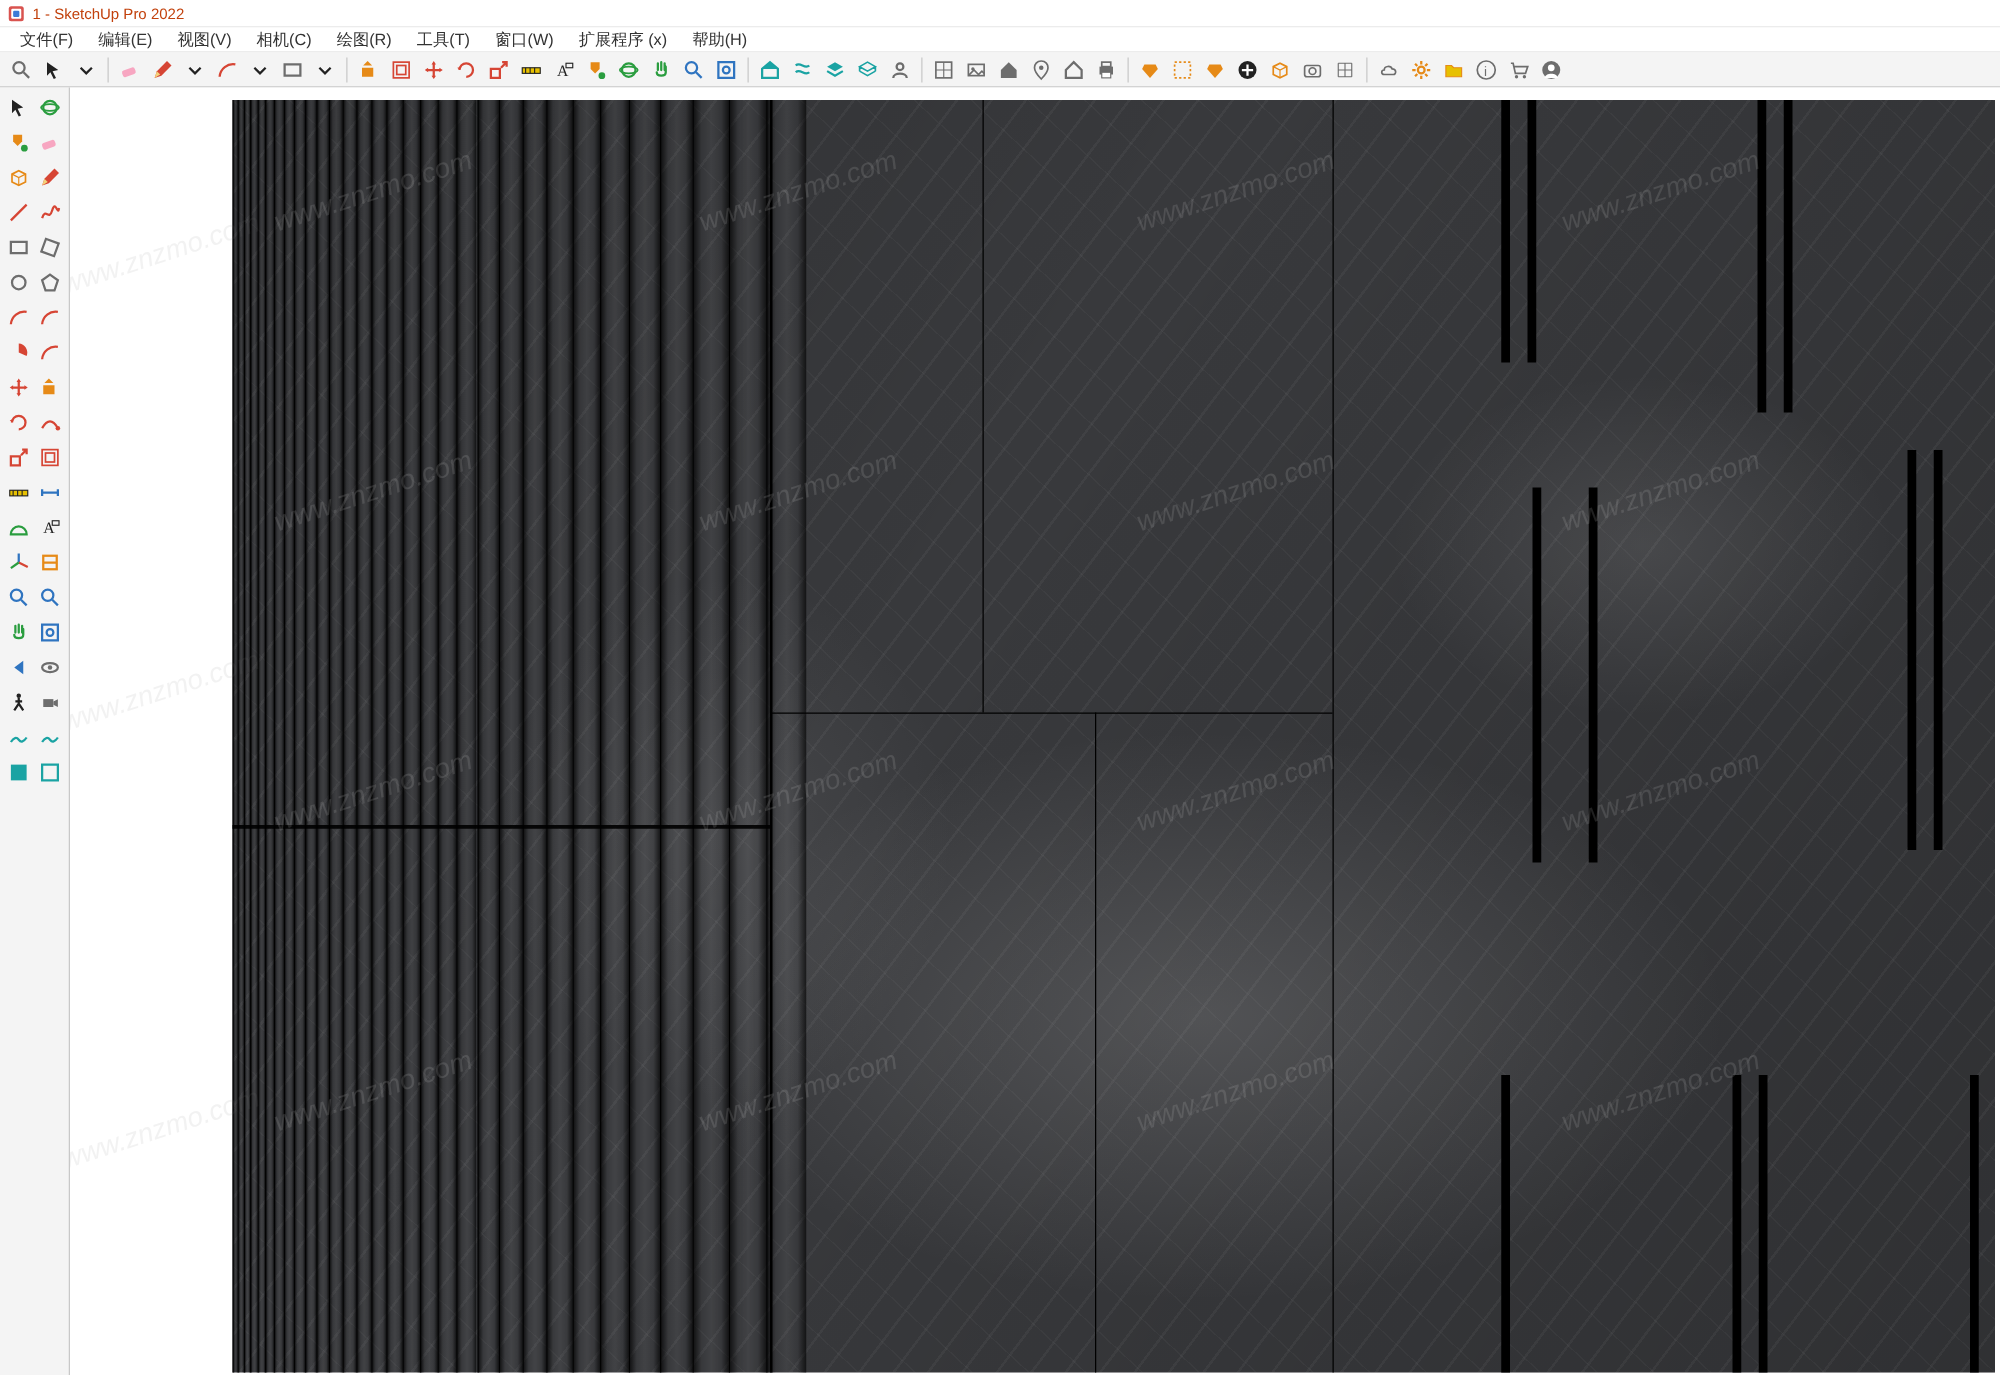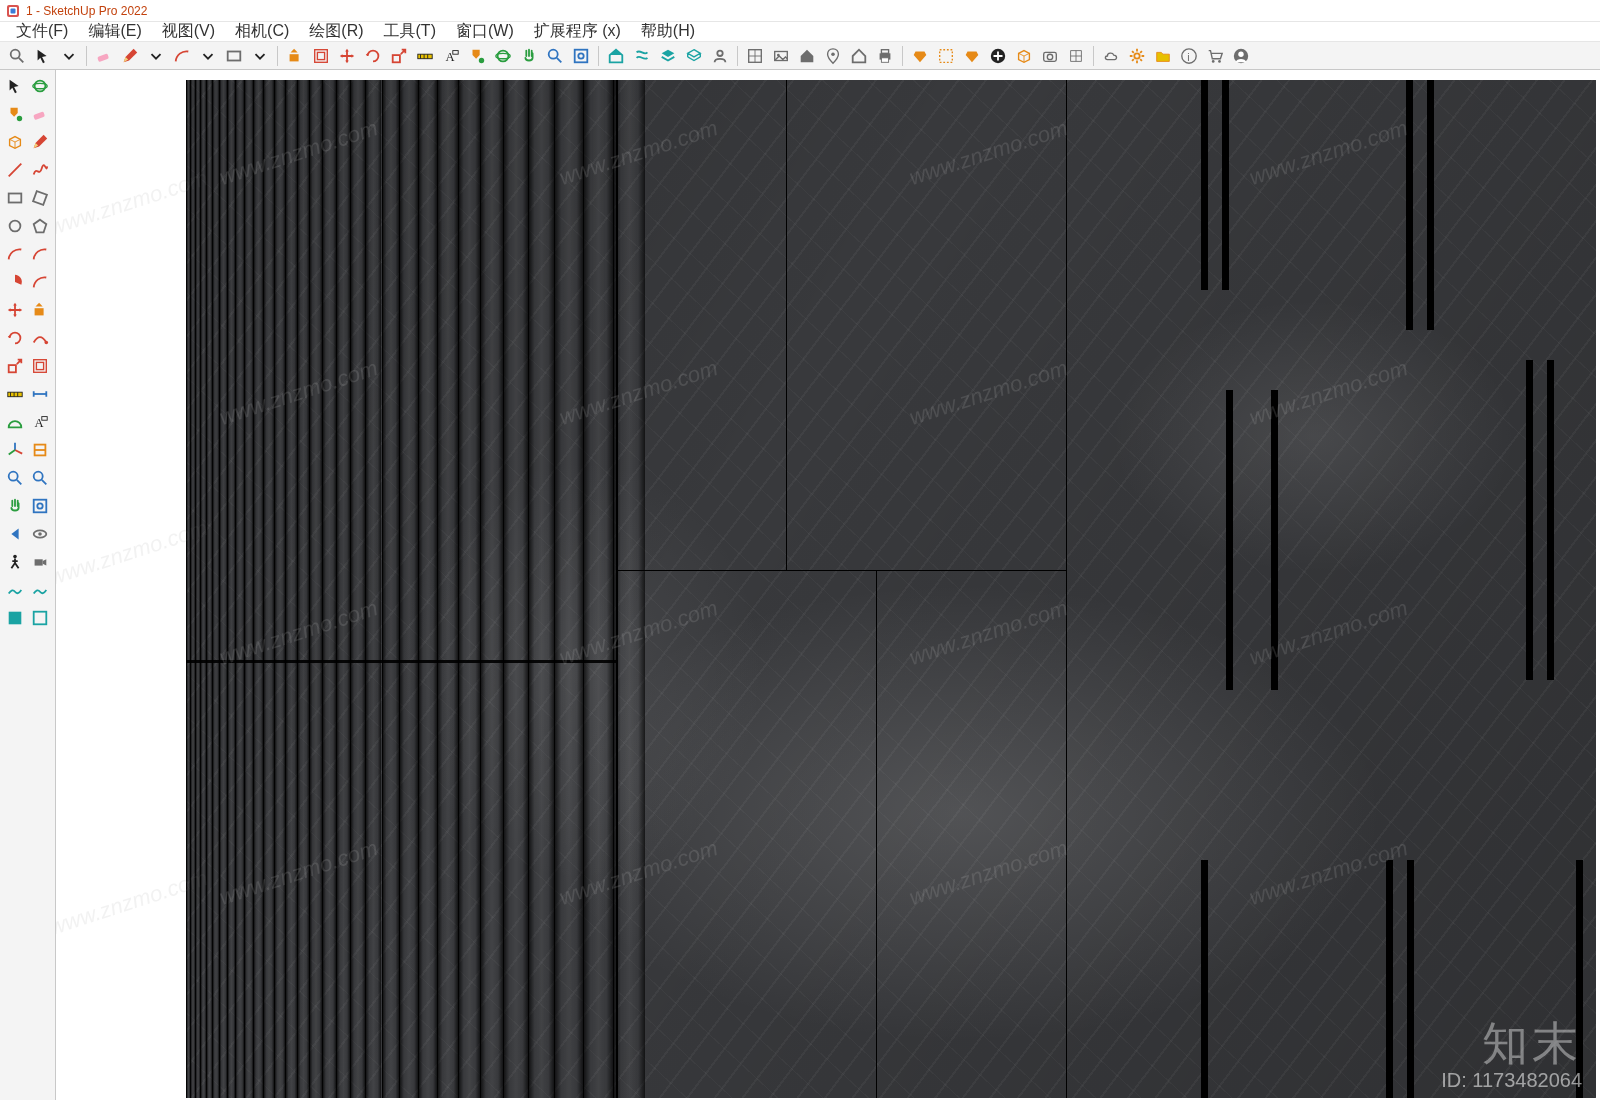--- a/index.html
+++ b/index.html
@@ -46,21 +46,21 @@
   .menubar {
     height: var(--menubar-h);
     background: #ffffff;
     display: flex;
     align-items: center;
     padding: 0 6px;
     border-bottom: 1px solid #e6e6e6;
   }
   .menubar .menu-item {
     padding: 2px 10px;
-    font-size: 16px;
+    font-size: 13px;
     color: #333;
     cursor: default;
   }
   
   .toolbar {
     height: var(--toolbar-h);
     background: var(--bg-chrome);
     border-bottom: 1px solid var(--border);
     display: flex;
     align-items: center;
@@ -792,23 +792,19 @@
           <span class="wm-diag" style="left: 30px; top: 540px;">www.znzmo.com</span>
           <span class="wm-diag" style="left: 370px; top: 540px;">www.znzmo.com</span>
           <span class="wm-diag" style="left: 720px; top: 540px;">www.znzmo.com</span>
           <span class="wm-diag" style="left: 1060px; top: 540px;">www.znzmo.com</span>
           <span class="wm-diag" style="left: 30px; top: 780px;">www.znzmo.com</span>
           <span class="wm-diag" style="left: 370px; top: 780px;">www.znzmo.com</span>
           <span class="wm-diag" style="left: 720px; top: 780px;">www.znzmo.com</span>
           <span class="wm-diag" style="left: 1060px; top: 780px;">www.znzmo.com</span>
         </div>
 
-      <div class="wm-corner">
-        <div class="brand">知末</div>
-        <div class="id">ID: 1173482064</div>
-      </div>
     </div>
 
     <span class="wm-diag light" style="left:-10px; top:120px;">www.znzmo.com</span>
     <span class="wm-diag light" style="left:-10px; top:470px;">www.znzmo.com</span>
     <span class="wm-diag light" style="left:-10px; top:820px;">www.znzmo.com</span>
   </div>
 </div>
 
 </body></html>

